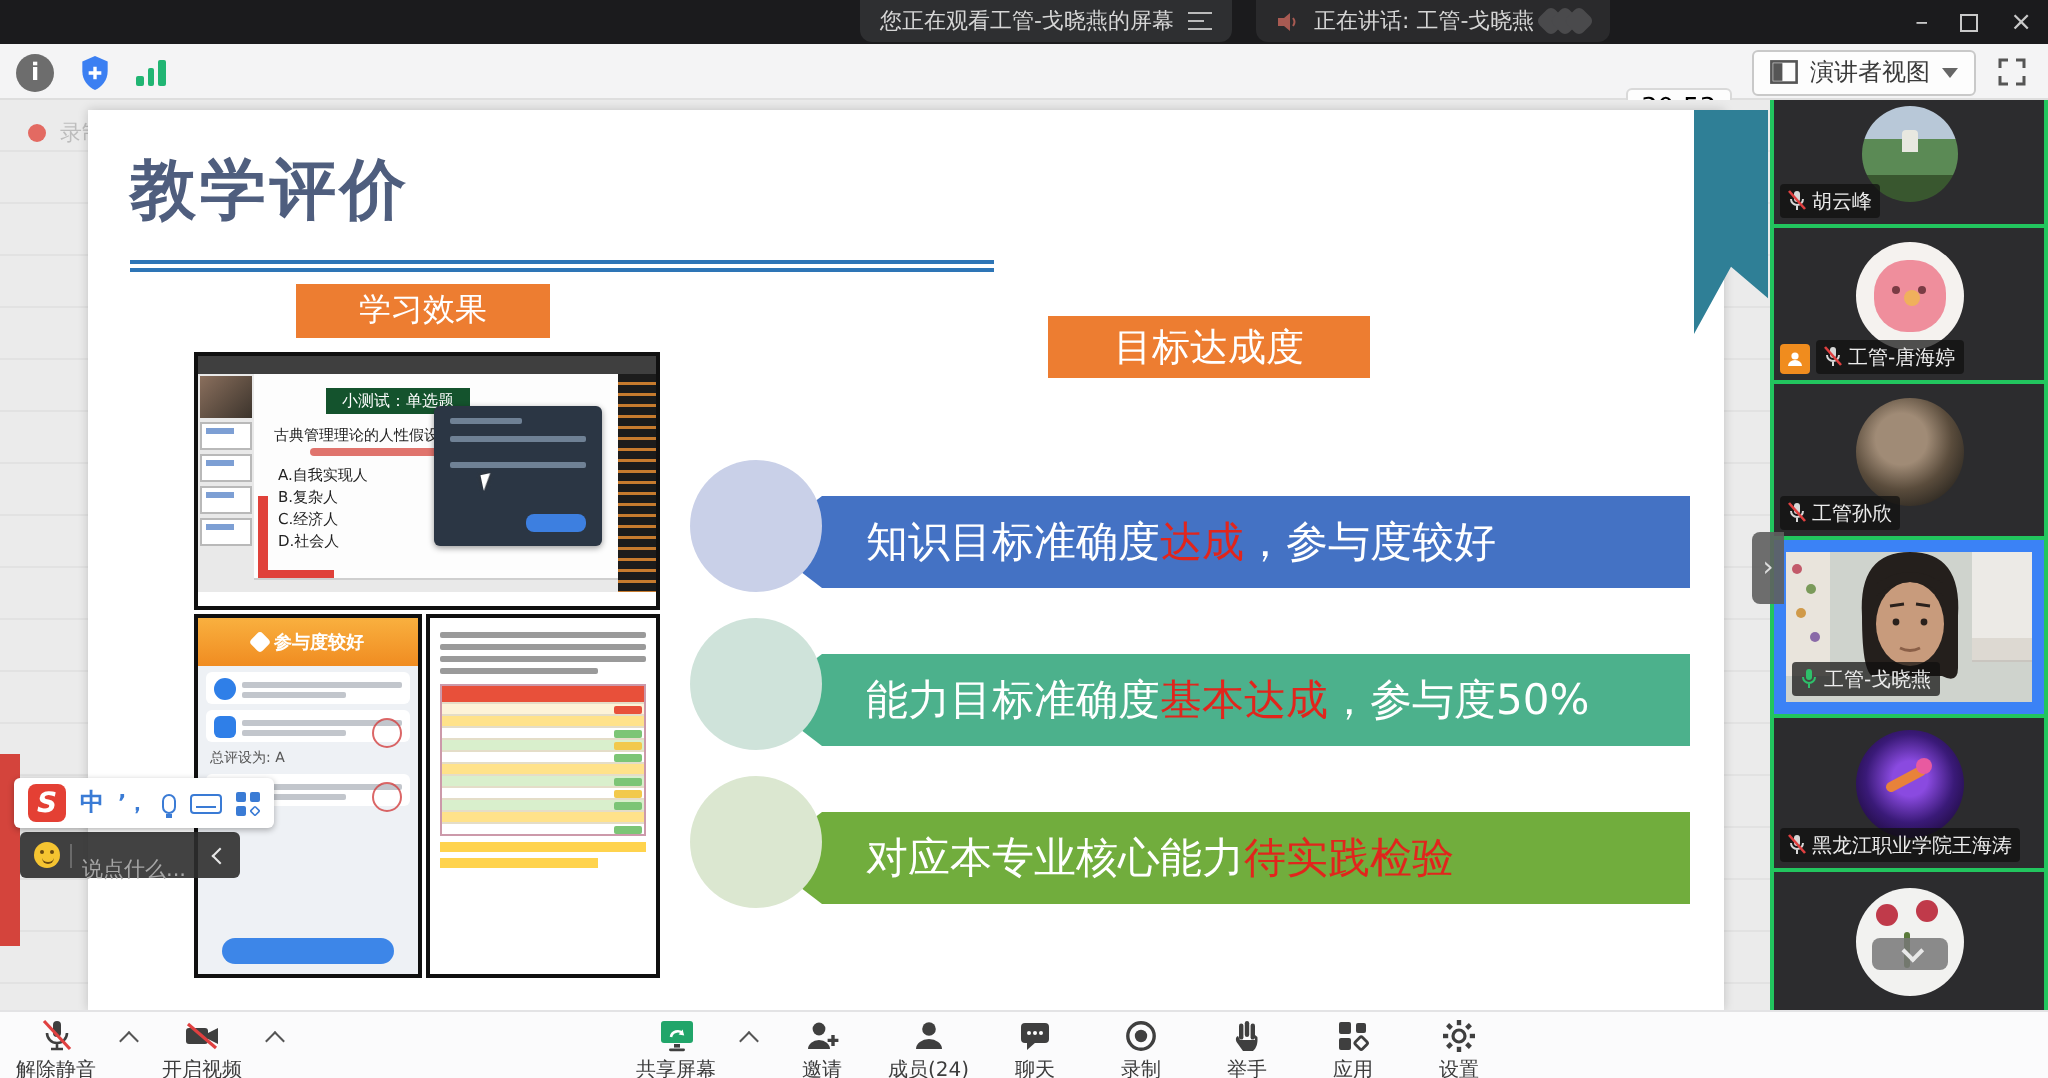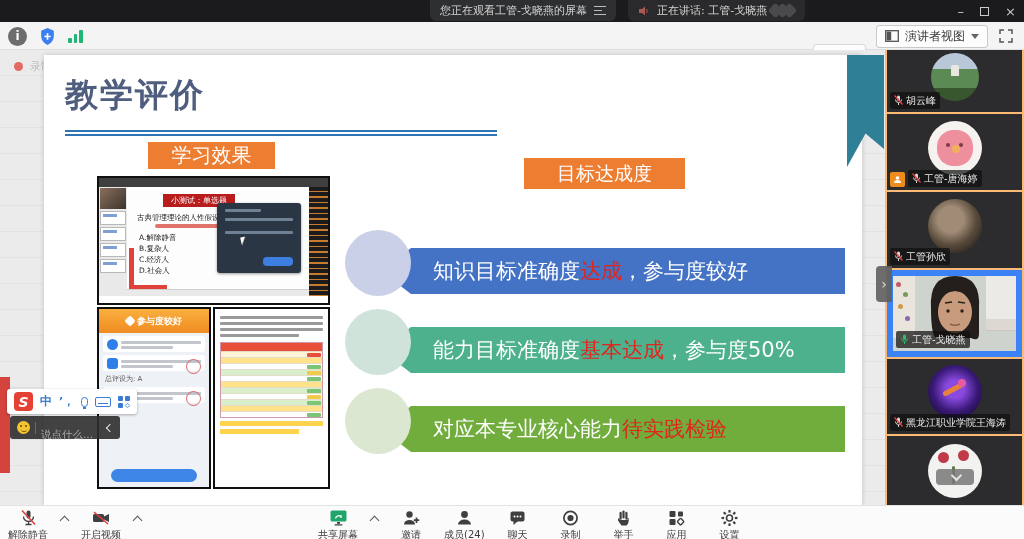--- a/index.html
+++ b/index.html
@@ -55,21 +55,21 @@
   
   .shot{position:absolute;border:2px solid #101010;background:#fff;overflow:hidden;}
   .q-toolbar{height:9px;background:#3f3f3f;}
   .q-left{position:absolute;left:0;top:9px;bottom:7px;width:28px;background:#e9e9e9;padding:1px;}
   .q-cam{height:21px;background:linear-gradient(135deg,#8a6f5d,#3c342c);}
   .q-thumb{height:14px;background:#fff;border:1px solid #b9b9b9;margin-top:2px;position:relative;}
   .q-thumb:after{content:"";position:absolute;left:2px;top:2px;width:60%;height:3px;background:#7d9fd4;}
   .q-right{position:absolute;right:0;top:9px;bottom:7px;width:19px;background:#1c1c1c;
            background-image:repeating-linear-gradient(#1c1c1c 0 4px,#c77b2e 4px 5.5px);}
   .q-main{position:absolute;left:28px;right:19px;top:9px;bottom:7px;background:#fdfdfd;}
-  .q-head{position:absolute;left:36px;top:7px;padding:1px 8px;background:#b91c1c;color:#fff;font-size:8px;white-space:nowrap;}
+  .q-head{position:absolute;left:36px;top:7px;padding:1px 8px;background:#14532d;color:#fff;font-size:8px;white-space:nowrap;}
   .q-question{position:absolute;left:10px;top:26px;font-size:7.5px;color:#222;white-space:nowrap;}
   .q-note{position:absolute;left:28px;top:37px;width:108px;height:4px;background:#d6453c;opacity:.75;border-radius:2px;}
   .q-opts{position:absolute;left:12px;top:45px;font-size:7.5px;color:#222;line-height:11px;}
   .q-L1{position:absolute;left:2px;bottom:6px;width:5px;height:42px;background:#e0413a;}
   .q-L2{position:absolute;left:2px;bottom:6px;width:38px;height:5px;background:#e0413a;}
   .q-pop{position:absolute;right:8px;top:16px;width:84px;height:70px;background:#2b3644;border-radius:3px;box-shadow:0 1px 3px rgba(0,0,0,.4);}
   .q-pop i{display:block;height:3px;background:#6f8195;margin:6px 8px 0 8px;border-radius:1px;}
   .q-pop .btn{position:absolute;right:8px;bottom:7px;width:30px;height:9px;background:#3d7fe0;border-radius:4px;}
   .q-cursor{position:absolute;left:24px;top:34px;width:0;height:0;border-left:5px solid #fff;border-bottom:8px solid transparent;
             filter:drop-shadow(0 0 1px #333);transform:rotate(-12deg);}
@@ -115,21 +115,21 @@
   .emoji:after{content:"";position:absolute;left:3.5px;top:7px;width:6px;height:3px;border-bottom:1.5px solid #6b4a10;border-radius:0 0 6px 6px;}
   .vline{width:1px;height:12px;background:#6a6a6a;}
   .chat-ph{font-size:10.5px;color:#a6a6a6;white-space:nowrap;margin-top:14px;}
   .chev-left{width:6px;height:6px;border-left:1.5px solid #e8e8e8;border-bottom:1.5px solid #e8e8e8;transform:rotate(45deg);margin-left:auto;}
 
   .collapse-tab{position:absolute;left:876px;top:266px;width:16px;height:36px;background:rgba(95,95,95,.9);
                 border-radius:4px 0 0 4px;display:flex;align-items:center;justify-content:center;z-index:12;
                 color:#ddd;font-size:14px;}
 
   
-  .sidebar{position:absolute;left:885px;top:50px;width:139px;height:455px;background:#fdba74;z-index:10;}
+  .sidebar{position:absolute;left:885px;top:50px;width:139px;height:455px;background:#22c55e;z-index:10;}
   .tile{position:absolute;left:2px;width:135px;background:#2c2c2e;overflow:hidden;}
   .tile.active{border:6px solid #3b82f6;}
   .av{position:absolute;left:50%;transform:translateX(-50%);border-radius:50%;overflow:hidden;}
   .nlabel{position:absolute;left:3px;bottom:3px;display:flex;align-items:center;gap:3px;background:rgba(15,15,15,.72);
           border-radius:2px;padding:1.5px 4px;color:#ececec;font-size:10px;max-width:126px;white-space:nowrap;overflow:hidden;z-index:3;}
   .hostbadge{position:absolute;left:3px;bottom:3px;width:15px;height:15px;background:#f08c1e;border-radius:2px;z-index:3;
              display:flex;align-items:center;justify-content:center;}
   .scrollchev{position:absolute;left:50%;transform:translateX(-50%);bottom:20px;width:38px;height:16px;background:rgba(120,120,120,.85);
               border-radius:4px;display:flex;align-items:center;justify-content:center;z-index:4;}
   .scrollchev i{width:8px;height:8px;border-right:2px solid #e8e8e8;border-bottom:2px solid #e8e8e8;transform:rotate(45deg) translateY(-2px);}
@@ -203,39 +203,39 @@
   <div class="canvas">
     <div class="abs" style="left:14px;top:9px;display:flex;align-items:center;gap:7px;">
       <span class="recdot"></span>
       <span class="rec-label">录制中</span>
     </div>
 
     <div class="slide">
       <div class="abs slide-title" style="left:21px;top:18px;">教学评价</div>
       <div class="abs dbl-underline" style="left:21px;top:75px;width:432px;"></div>
 
-      <div class="abs tag" style="left:104px;top:87px;width:127px;height:27px;font-size:20px;">学习效果</div>
+      <div class="abs tag" style="left:104px;top:87px;width:127px;height:27px;font-size:16px;">学习效果</div>
       <div class="abs tag" style="left:480px;top:103px;width:161px;height:31px;font-size:19px;">目标达成度</div>
 
       <div class="shot" style="left:53px;top:121px;width:233px;height:129px;">
         <div class="q-toolbar"></div>
         <div class="q-left">
           <div class="q-cam"></div>
           <div class="q-thumb"></div>
             <div class="q-thumb"></div>
             <div class="q-thumb"></div>
             <div class="q-thumb"></div>
         </div>
         <div class="q-right"></div>
         <div class="q-main">
           <div class="q-head">小测试：单选题</div>
           <div class="q-question">古典管理理论的人性假设是（  ）</div>
           <div class="q-note"></div>
           <div class="q-opts">
-            <div>A.解除静音</div>
+            <div>A.自我实现人</div>
             <div>B.复杂人</div>
             <div>C.经济人</div>
             <div>D.社会人</div>
           </div>
           <div class="q-L1"></div>
           <div class="q-L2"></div>
           <div class="q-pop">
             <i style="width:36px;"></i>
               <i></i>
               <i style="margin-top:10px;"></i>

